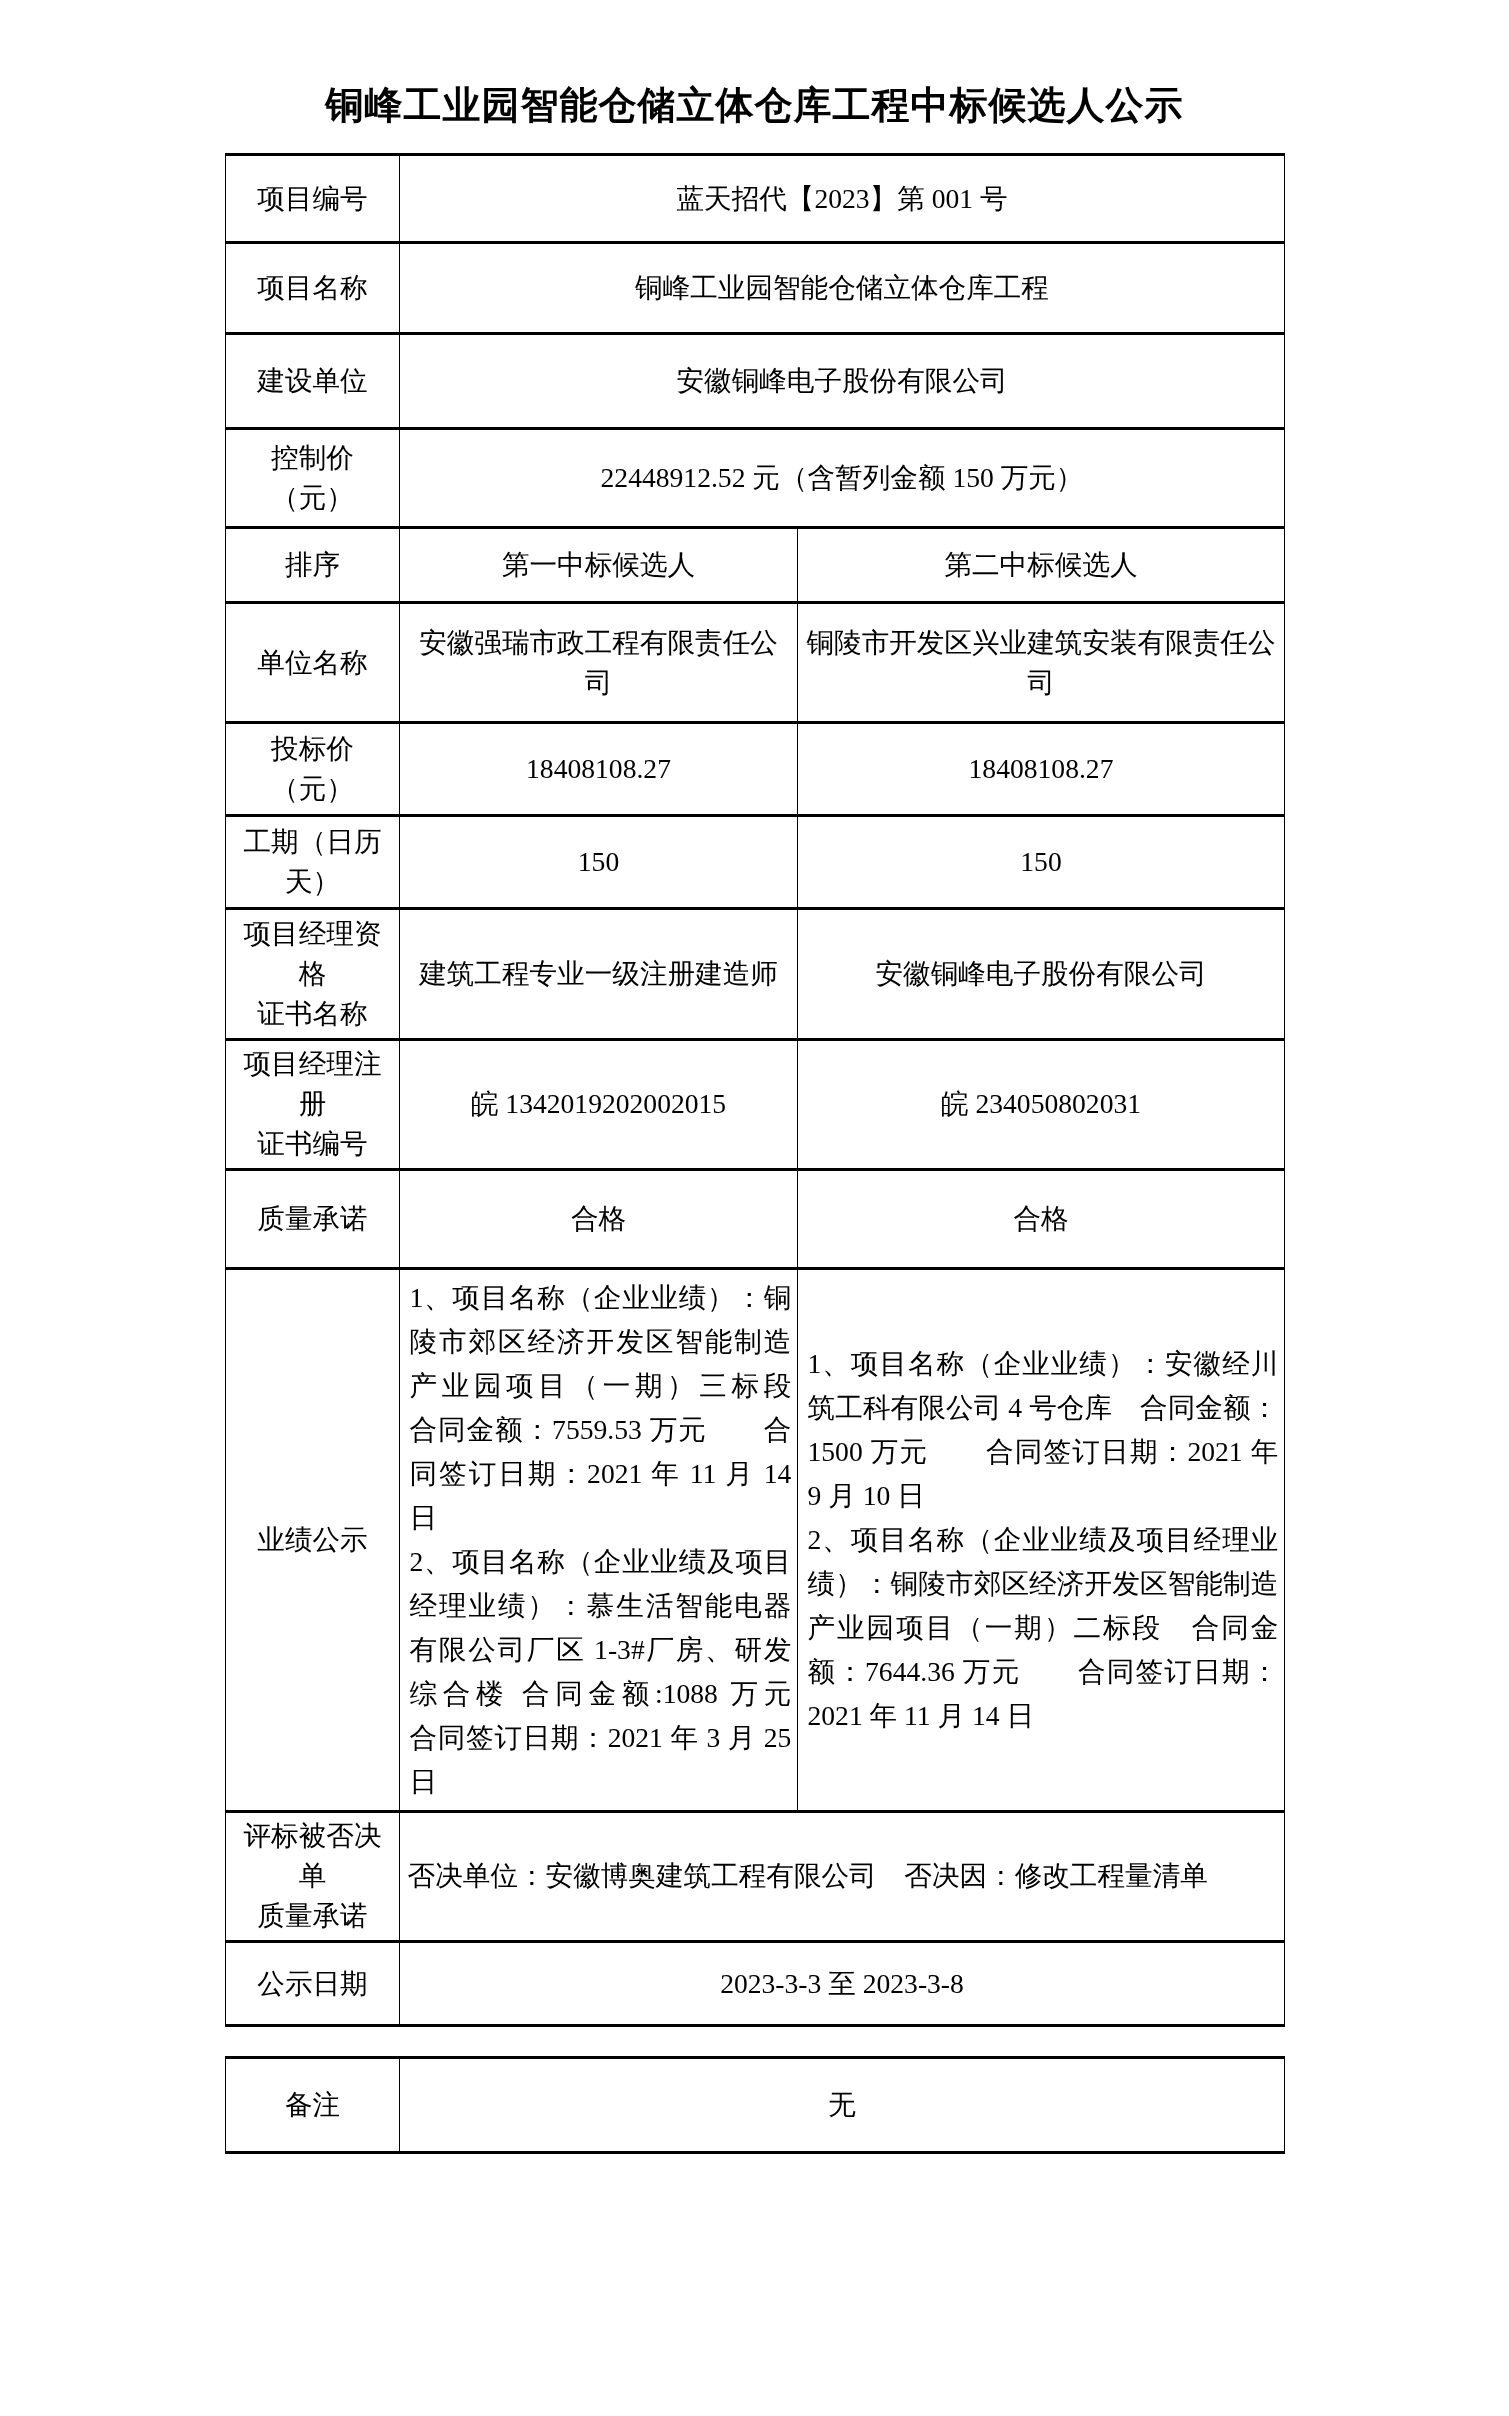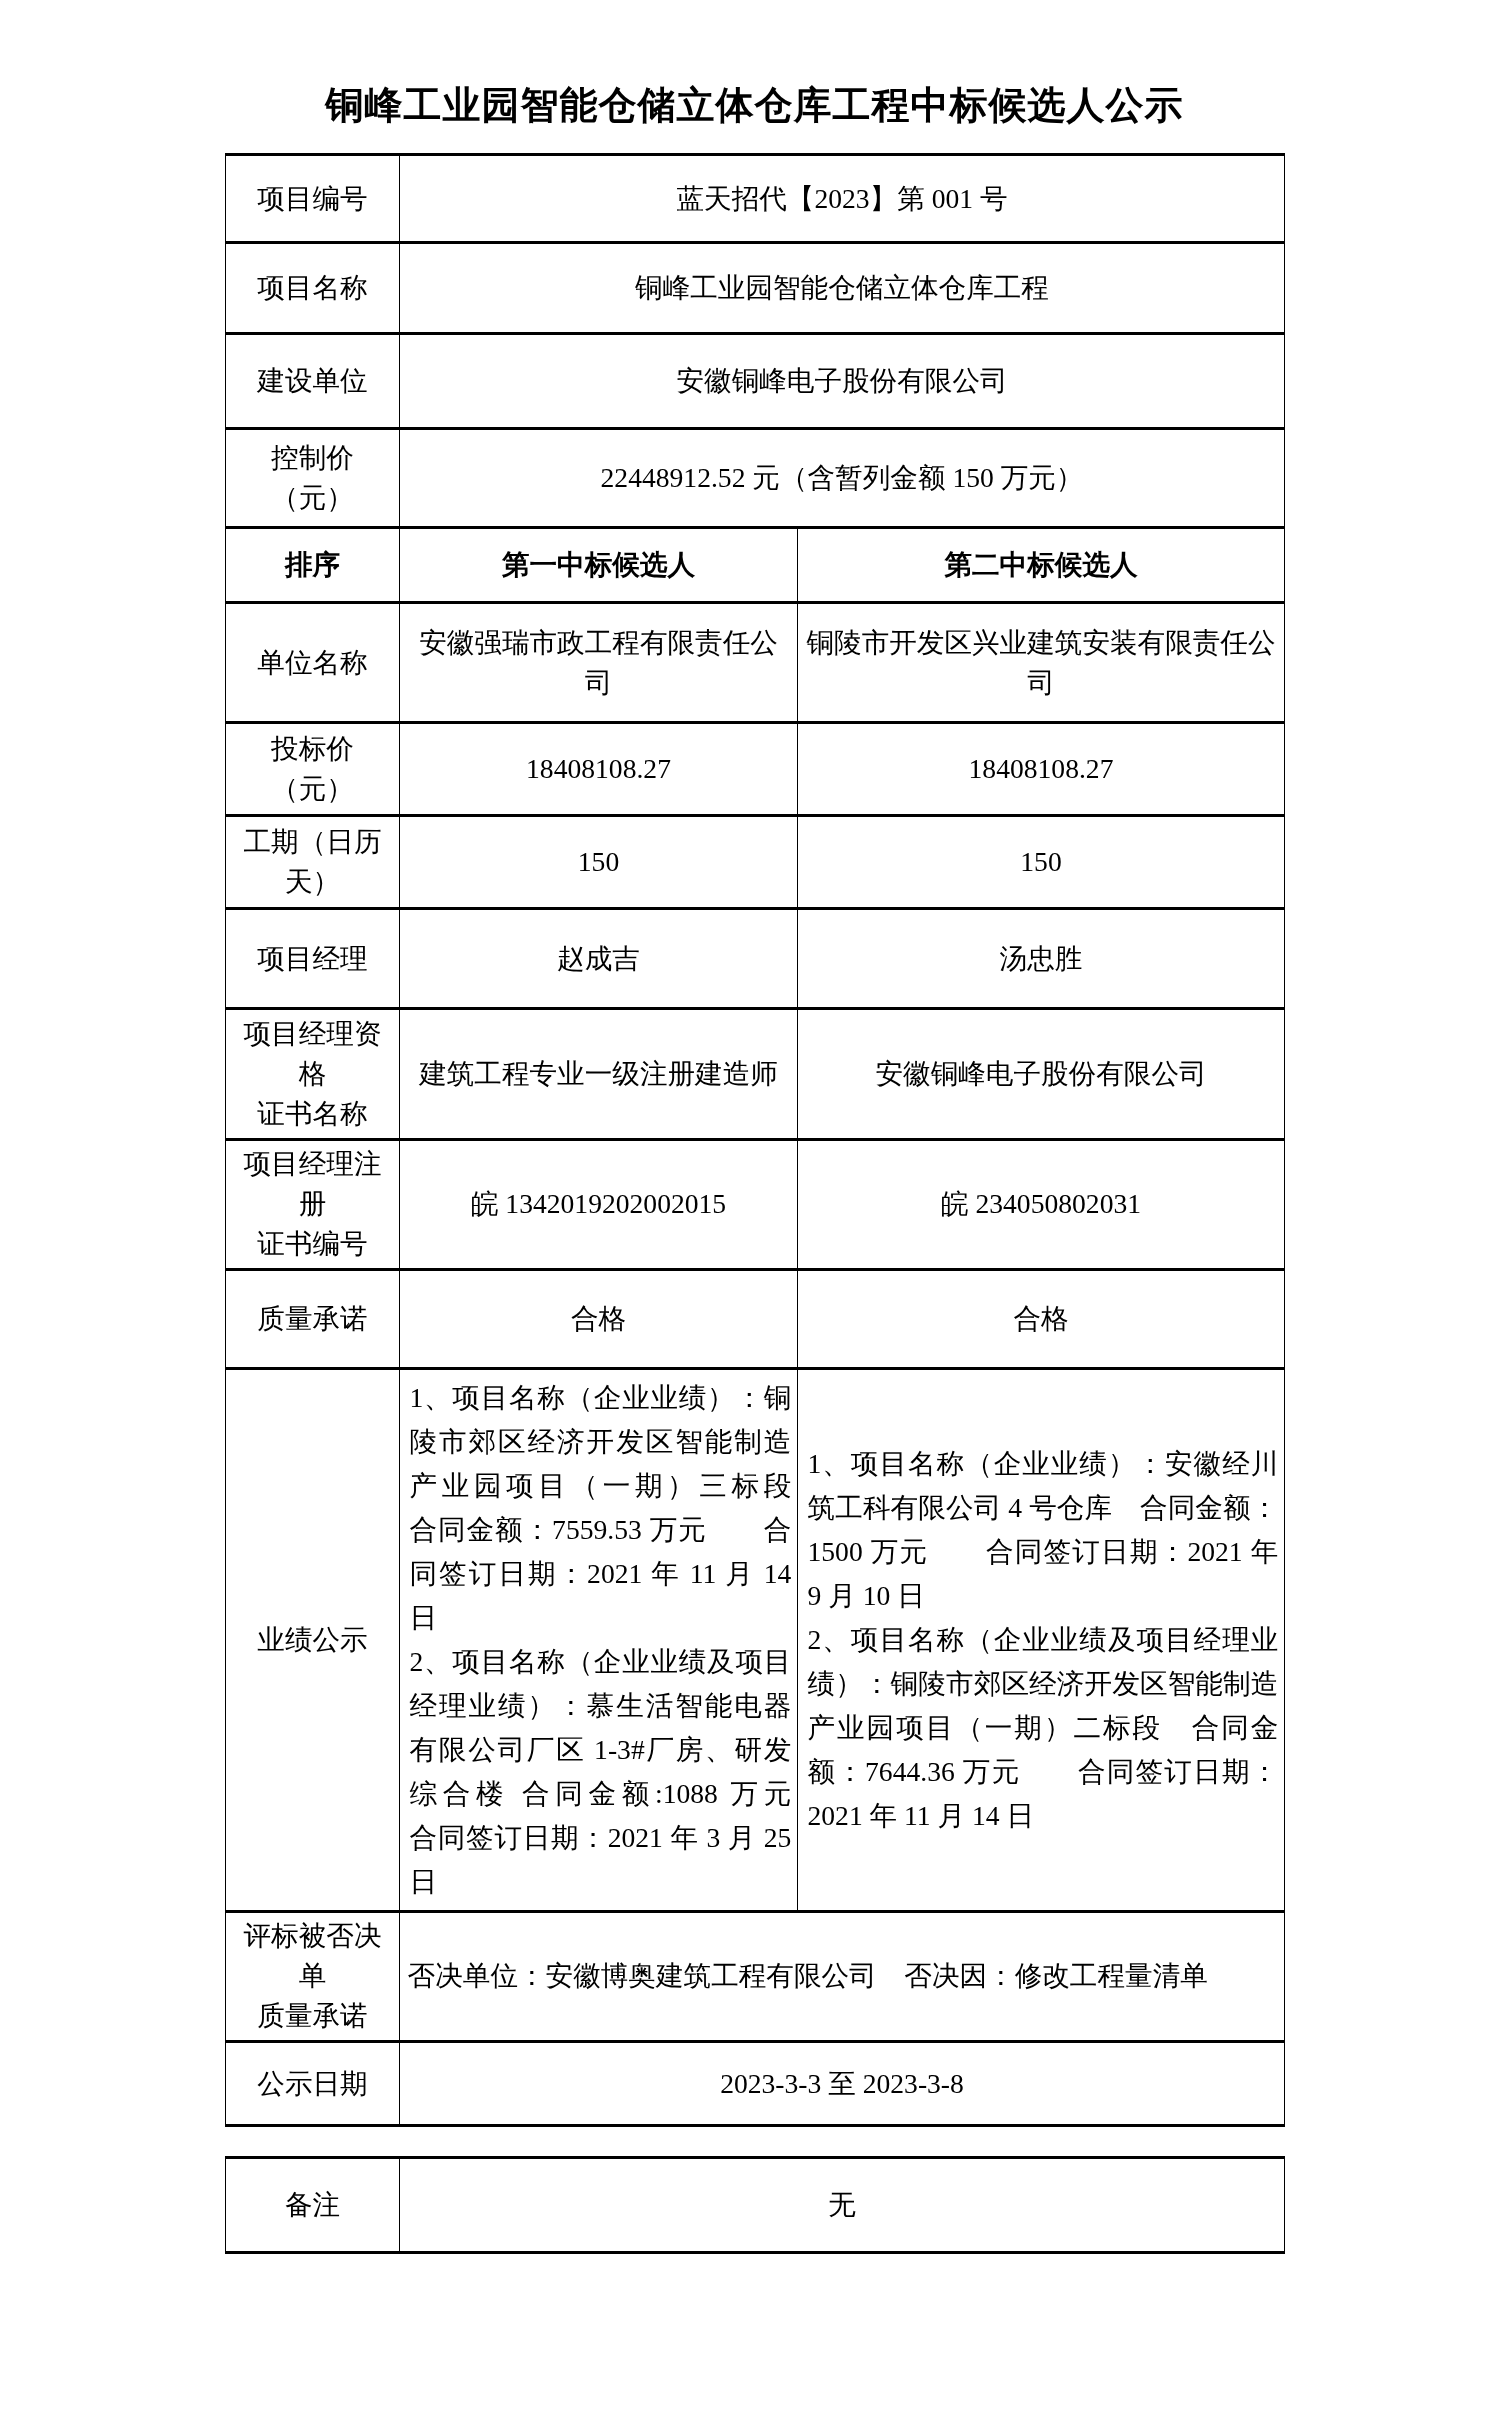--- a/index.html
+++ b/index.html
@@ -82,44 +82,39 @@
           <td colspan="3">铜峰工业园智能仓储立体仓库工程</td>
         </tr>
         <tr style="height:95px;">
           <td>建设单位</td>
           <td colspan="3">安徽铜峰电子股份有限公司</td>
         </tr>
         <tr style="height:99px;">
           <td>控制价（元）</td>
           <td colspan="3">22448912.52 元（含暂列金额 150 万元）</td>
         </tr>
-        <tr style="height:75px;font-weight:bold;">
+        <tr style="height:75px;">
           <td>排序</td>
           <td>第一中标候选人</td>
           <td colspan="2">第二中标候选人</td>
         </tr>
         <tr style="height:120px;">
           <td>单位名称</td>
           <td>安徽强瑞市政工程有限责任公司</td>
           <td colspan="2">铜陵市开发区兴业建筑安装有限责任公司</td>
         </tr>
         <tr style="height:93px;">
           <td>投标价（元）</td>
           <td>18408108.27</td>
           <td colspan="2">18408108.27</td>
         </tr>
         <tr style="height:93px;">
           <td>工期（日历天）</td>
           <td>150</td>
           <td colspan="2">150</td>
-        </tr>
-        <tr style="height:100px;">
-          <td>项目经理</td>
-          <td>赵成吉</td>
-          <td colspan="2">汤忠胜</td>
         </tr>
         <tr style="height:124px;">
           <td>项目经理资格
 证书名称</td>
           <td>建筑工程专业一级注册建造师</td>
           <td colspan="2">安徽铜峰电子股份有限公司</td>
         </tr>
         <tr style="height:107px;">
           <td>项目经理注册
 证书编号</td>

